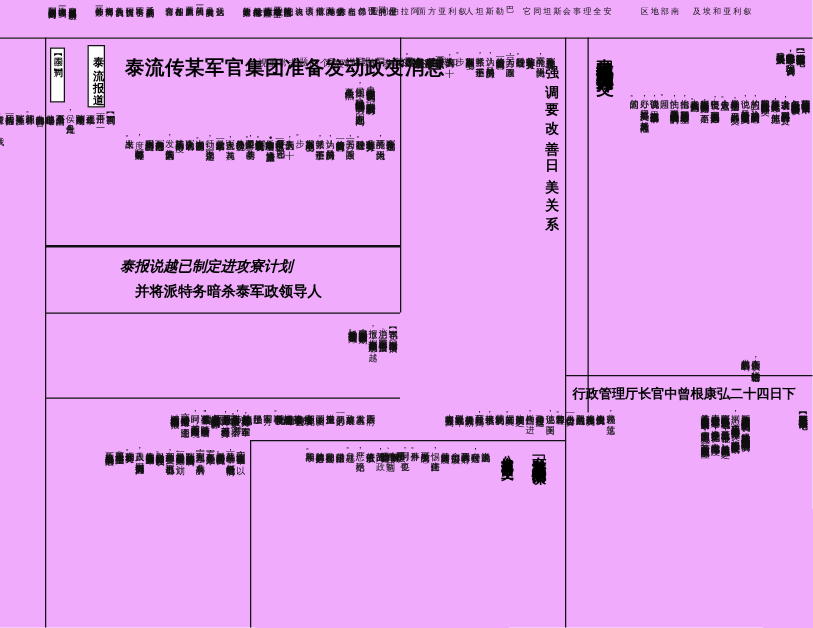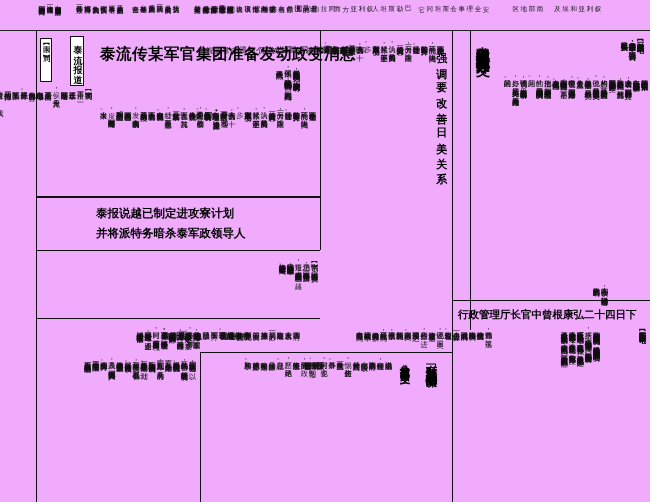--- a/index.html
+++ b/index.html
@@ -255,22 +255,22 @@
 认为，目前的局势虽
 然紧张，但还不至于
 发展到军事政变的地
 步。
 有的人士认为，十
 月十一日阿侯被正式
 任命为陆军司令助理
 这件事情本身就说明
 了许多问题。</div>
 
-  <div class="headline-sub" style="left:96px; top:206px;">泰报说越已制定进攻寮计划</div>
-  <div class="headline-sub" style="left:96px; top:226px;">并将派特务暗杀泰军政领导人</div>
+  <div class="headline-sub" style="left:96px; top:206px;font-style:italic;">泰报说越已制定进攻寮计划</div>
+  <div class="headline-sub" style="left:108px; top:226px;">并将派特务暗杀泰军政领导人</div>
 
   <div class="bodycol v" style="left:170px; top:258px; height:56px; width:148px;">【本刊讯】　据泰国《每日摘要》
 消息：泰国《每日摘要》十月十三日
 报道，据来自老挝的可靠消息说，越
 南已经制定了进攻老挝的军事计划，
 并将派特务暗杀泰国军政领导人。</div>
   <div class="bodycol v" style="left:104px; top:326px; height:170px; width:96px;">这是越南军方近期，在泰国军
 队方面作出的重要决定之一。据泰
 国军方人士透露，越南方面已经在
 老挝边境地区集结了大量的部队和

